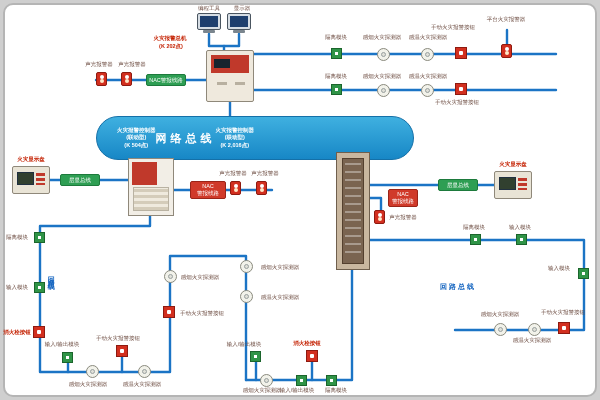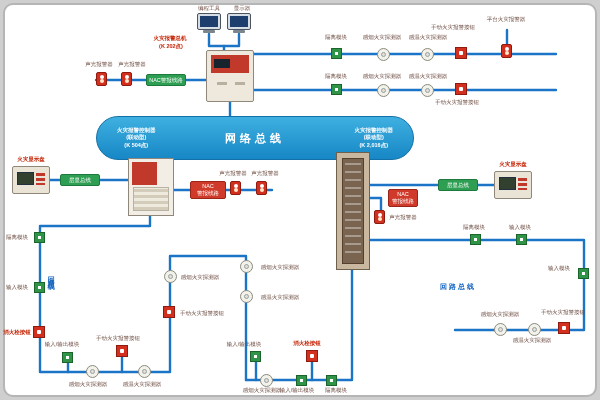--- a/index.html
+++ b/index.html
@@ -4,21 +4,21 @@
 <style>
   html,body{margin:0;padding:0;background:#c9c9c9;font-family:"Liberation Sans",sans-serif;}
   .stage{position:relative;width:600px;height:400px;background:#cfcfcf;overflow:hidden;}
   .paper{position:absolute;inset:3px;background:#ffffff;border:2px solid #b5b5b5;border-radius:10px;z-index:0;}
   #wires{position:absolute;left:0;top:0;z-index:1;}
   .wire{fill:none;stroke:#1b74c5;stroke-width:2.4;stroke-linejoin:round;stroke-linecap:round;}
 
   
   .band{position:absolute;left:96px;top:116px;width:318px;height:44px;box-sizing:border-box;
         background:linear-gradient(180deg,#3fb0e0,#1787c6);border:1px solid #1470a8;border-radius:22px;
-        z-index:2;display:flex;align-items:center;justify-content:space-between;padding:0 20px;color:#fff;}
+        z-index:2;display:flex;align-items:center;padding:0 20px;color:#fff;}
   .band-stack{font-size:5.5px;line-height:1.3;text-align:center;font-weight:bold;}
   .band-title{font-size:11px;font-weight:bold;letter-spacing:4px;}
 
   
   .node{position:absolute;z-index:3;}
   .node, .node::before, .node::after{box-sizing:border-box;}
   .t-monitor{width:24px;height:17px;background:#d6dde4;border:1px solid #4a5560;border-radius:2px;}
   .t-monitor::before{content:"";position:absolute;inset:2px;background:#1e3f6e;}
   .t-monitor::after{content:"";position:absolute;left:5px;right:5px;bottom:-4px;height:3px;background:#7a858e;border-radius:1px;}
   .t-master{width:48px;height:52px;background:#efe9dd;border:1px solid #8f887a;border-radius:2px;}

